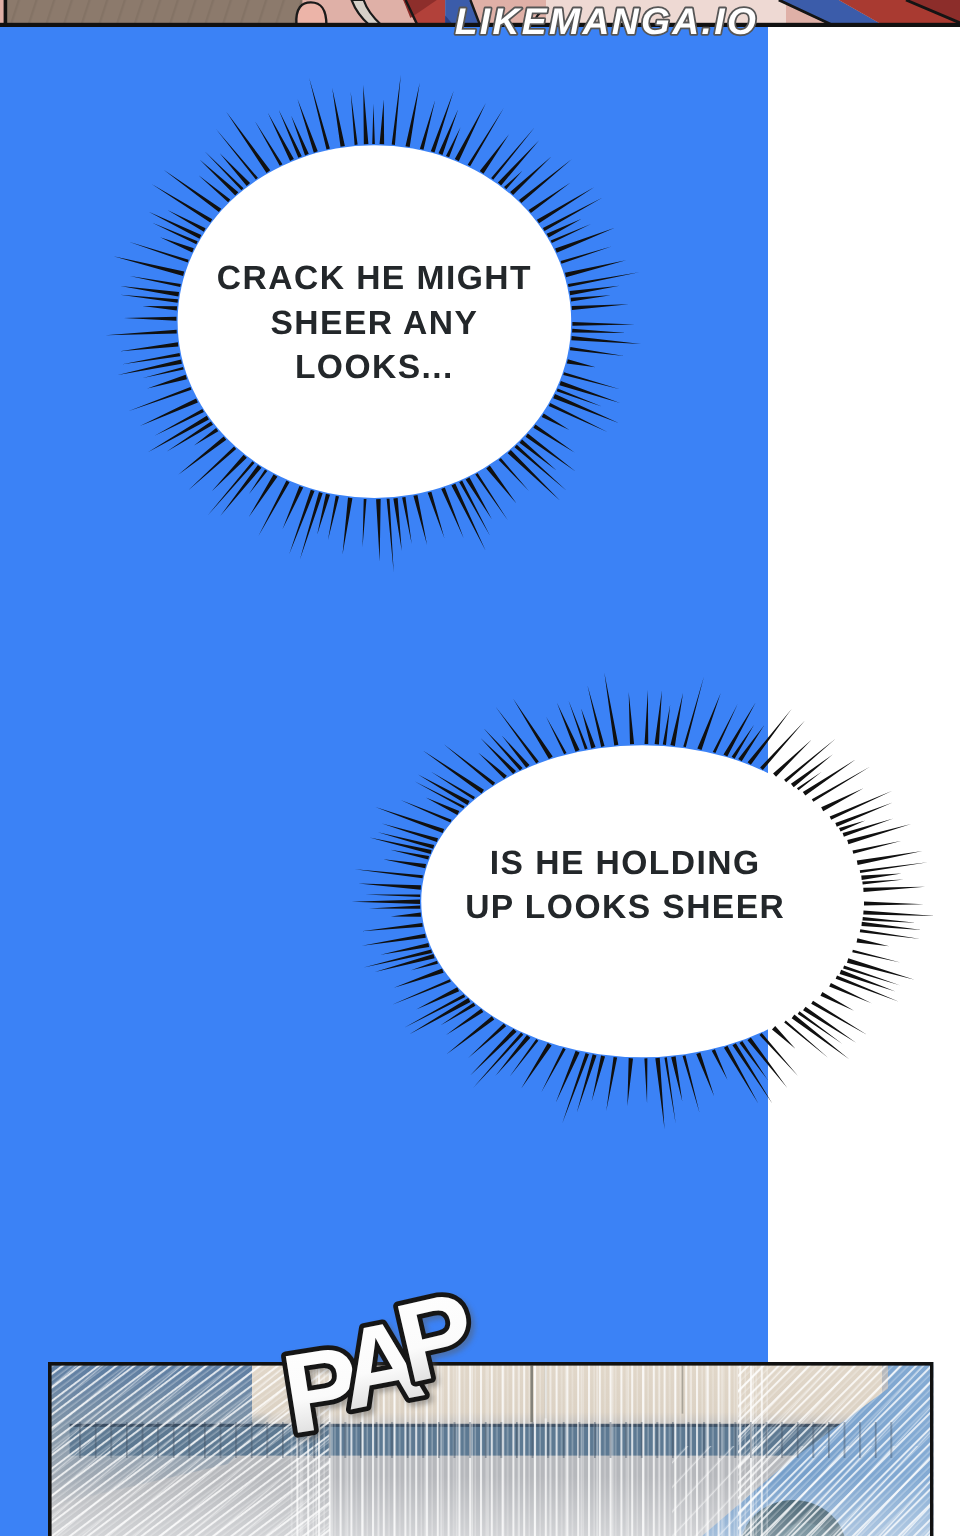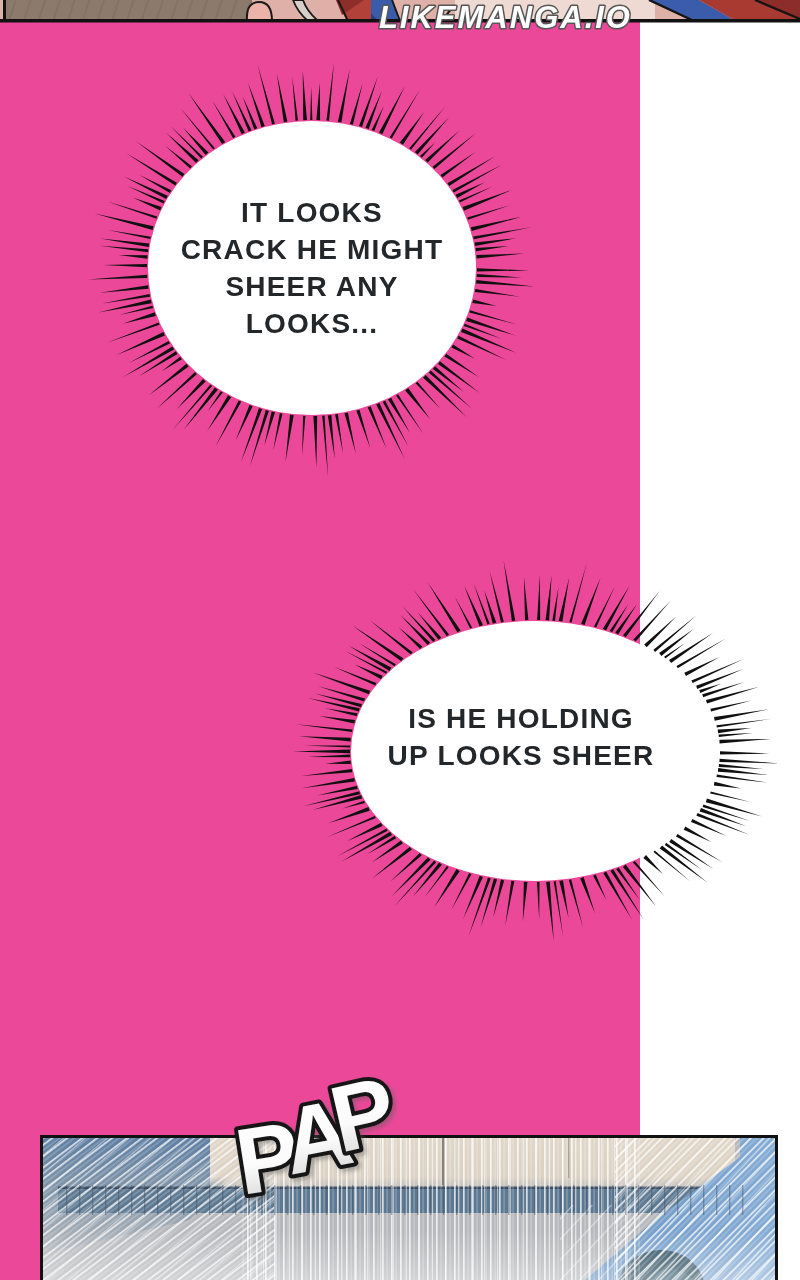--- a/index.html
+++ b/index.html
@@ -1,17 +1,17 @@
 <!DOCTYPE html>
 <html><head>
 <meta charset="utf-8">
 <style>
   html,body{margin:0;padding:0;}
   body{width:800px;height:1280px;overflow:hidden;background:#fff;font-family:"Liberation Sans",sans-serif;}
-  .page{position:relative;width:640px;height:1280px;background:#ec4899;}
+  .page{position:relative;width:640px;height:1280px;background:#3b82f6;}
   .abs{position:absolute;}
   .bubble-text{
     position:absolute;display:flex;flex-direction:column;align-items:center;justify-content:center;
     text-align:center;font-weight:bold;font-size:28px;line-height:37px;letter-spacing:1.2px;
     color:#23272a;z-index:5;
   }
   #bubble1-text{left:147px;top:120px;width:330px;height:296px;}
   #bubble2-text{left:336px;top:606px;width:370px;height:262px;}
   #burst1{left:77px;top:48px;z-index:4;}
   #burst2{left:280px;top:541px;z-index:4;}
@@ -60,21 +60,20 @@
 
   <svg id="watermark-svg" class="abs" width="280" height="44" viewBox="0 0 280 44">
     <text class="wm-text" x="274" y="31" text-anchor="end" font-size="31" letter-spacing="2" font-family="&quot;Liberation Sans&quot;, sans-serif" fill="#ffffff" stroke="#565656" stroke-width="3" stroke-linejoin="round" paint-order="stroke">LIKEMANGA.IO</text>
   </svg>
 
   <svg id="burst1" class="abs" width="470" height="440" viewBox="0 0 470 440">
       <path d="M400.0,223.5L452.0,222.5L400.0,220.3ZM399.7,229.1L445.0,229.5L399.9,225.9ZM399.1,235.5L457.2,238.6L399.4,232.0ZM397.9,243.9L443.2,248.7L398.3,241.1ZM395.4,255.0L419.3,258.0L396.2,251.4ZM392.4,264.6L439.5,276.4L393.0,262.3ZM389.2,273.1L439.7,287.9L390.4,269.5ZM386.9,278.0L424.5,290.8L387.7,275.8ZM384.0,283.9L439.0,304.7L385.5,280.4ZM380.3,290.4L429.2,312.0L381.5,287.8ZM374.4,299.6L397.5,310.4L376.1,296.5ZM367.5,308.5L402.1,329.2L369.2,305.8ZM361.0,315.9L402.7,344.9L362.9,313.3ZM355.9,321.0L386.8,344.0L358.1,318.3ZM351.8,324.7L395.2,361.0L353.7,322.6ZM346.1,329.7L389.8,369.3L348.7,327.0ZM338.6,335.3L363.8,361.2L340.4,333.7ZM328.2,342.4L353.4,371.6L331.2,340.0ZM319.1,347.4L346.3,385.8L321.0,346.2ZM311.0,351.6L333.0,384.9L314.2,349.7ZM305.7,353.9L331.4,398.6L308.1,352.5ZM299.2,356.5L327.8,411.2L302.4,354.9ZM290.7,359.4L309.4,400.5L293.7,358.2ZM279.4,362.7L293.3,400.3L282.5,361.7ZM267.5,365.2L278.9,406.1L270.9,364.4ZM258.1,366.6L266.1,405.4L260.9,366.1ZM250.8,367.4L257.8,411.1L254.4,366.9ZM245.2,367.7L251.1,429.0L247.6,367.6ZM236.4,368.0L239.4,420.1L240.2,367.9ZM226.1,367.8L225.1,408.0L228.4,367.9ZM213.0,366.6L208.4,414.3L216.7,367.2ZM202.8,365.1L196.2,402.5L205.5,365.7ZM194.6,363.4L187.3,397.6L198.0,364.3ZM188.8,362.0L172.9,418.2L191.9,363.0ZM182.0,360.1L164.0,413.9L185.1,361.2ZM172.5,356.9L158.5,392.8L175.7,358.3ZM161.7,352.5L138.5,398.4L164.3,353.8ZM151.0,347.2L130.2,383.1L154.2,349.2ZM143.8,343.2L130.5,363.6L145.8,344.6ZM137.9,339.4L106.7,381.8L140.9,341.8ZM133.3,336.4L96.0,381.6L135.1,337.9ZM126.0,330.9L99.5,361.3L128.7,333.5ZM118.0,324.1L79.7,360.7L119.8,326.2ZM109.4,315.7L71.5,347.6L111.6,318.5ZM103.1,308.7L84.7,323.2L104.9,311.3ZM98.8,303.2L62.0,328.2L100.5,306.0ZM95.3,298.5L46.2,328.9L97.1,301.5ZM91.6,292.9L51.8,315.1L92.9,295.4ZM86.4,284.1L39.6,307.0L87.9,287.5ZM81.7,274.6L29.8,294.8L82.5,276.8ZM77.7,264.3L45.7,275.7L78.8,268.0ZM75.5,257.8L42.2,267.1L76.1,260.0ZM73.9,251.6L21.2,264.4L74.6,255.2ZM72.6,246.1L25.0,255.5L73.1,248.8ZM71.2,237.3L23.0,244.7L71.6,240.8ZM70.2,226.8L10.9,231.4L70.3,230.0ZM70.0,216.0L26.2,216.9L70.0,219.2ZM70.6,207.2L41.7,207.0L70.3,210.7ZM71.3,201.3L23.0,197.7L71.0,204.2ZM72.2,195.4L23.2,190.4L71.7,199.1ZM73.7,188.7L31.1,182.0L73.2,191.1ZM76.5,178.3L17.5,165.5L75.6,182.0ZM80.2,168.5L30.3,153.5L79.5,170.7ZM84.5,158.9L56.4,149.8L83.2,162.4ZM87.7,153.0L49.9,137.7L86.6,155.5ZM90.8,147.8L46.9,128.4L89.2,151.0ZM94.3,142.3L62.5,126.9L92.9,145.1ZM99.9,134.7L49.3,105.3L98.2,137.5ZM107.4,125.9L59.3,93.4L105.4,128.7ZM114.9,118.3L88.4,98.0L113.1,120.5ZM121.6,112.3L89.3,84.9L119.0,115.0ZM125.9,108.8L93.5,78.0L124.2,110.5ZM131.4,104.5L106.1,79.8L128.6,107.1ZM137.9,100.2L102.8,59.3L136.2,101.6ZM148.2,93.9L111.4,45.0L145.1,96.1ZM158.4,88.8L135.5,53.1L156.1,90.2ZM167.9,84.6L146.2,46.0L164.7,86.2ZM174.5,82.2L155.1,43.2L171.6,83.5ZM180.3,80.2L165.6,48.3L177.2,81.5ZM187.8,78.1L170.9,34.6L184.5,79.2ZM197.9,75.7L180.6,16.8L195.1,76.5ZM210.4,73.6L199.8,25.2L206.8,74.2ZM221.0,72.5L215.2,28.4L218.5,72.8ZM230.0,72.0L225.7,22.6L226.2,72.2ZM235.4,72.0L234.2,38.2L233.2,72.0ZM243.1,72.2L242.8,34.8L239.3,72.0ZM252.1,72.8L257.0,14.3L249.4,72.5ZM264.4,74.4L272.8,20.9L260.9,73.8ZM275.9,76.7L285.7,35.1L272.9,75.9ZM285.1,79.1L301.1,27.7L282.0,78.0ZM291.7,81.1L304.9,42.8L288.4,79.8ZM297.3,83.1L306.8,58.0L294.6,81.9ZM305.3,86.3L327.9,37.9L302.0,84.6ZM314.8,90.6L342.9,41.8L312.7,89.3ZM325.9,96.7L347.2,63.9L322.8,94.5ZM334.0,101.7L368.6,58.0L332.3,100.3ZM340.6,106.5L372.3,68.9L337.9,104.0ZM344.9,109.8L358.3,94.2L343.0,107.9ZM350.6,114.6L382.7,82.2L348.1,112.0ZM357.5,121.1L399.6,84.4L355.5,118.7ZM365.4,129.6L398.5,104.1L363.5,126.9ZM372.2,138.1L418.4,107.9L370.4,135.2ZM376.8,144.6L425.2,116.6L375.4,142.0ZM380.2,150.0L407.7,134.2L378.5,146.7ZM382.9,154.6L415.5,138.6L381.9,152.4ZM387.0,162.7L435.4,141.7L385.6,159.1ZM390.9,171.7L433.1,157.2L390.2,169.6ZM394.7,183.0L444.6,168.8L393.8,179.3ZM396.8,191.2L455.6,178.9L396.3,188.6ZM398.1,198.0L439.2,190.2L397.6,194.4ZM398.9,203.2L431.9,198.0L398.6,200.1ZM399.6,210.4L447.0,205.5L399.4,207.1Z" fill="#101010"></path>
       <ellipse cx="235" cy="220" rx="164" ry="147" fill="#ffffff"></ellipse>
     </svg>
   <div id="bubble1-text" class="bubble-text">
-    <span>IT LOOKS</span>
     <span>CRACK HE MIGHT</span>
     <span>SHEER ANY</span>
     <span>LOOKS...</span>
   </div>
 
   <svg id="burst2" class="abs" width="510" height="420" viewBox="0 0 510 420">
       <path d="M440.0,213.6L489.8,212.5L440.0,210.3ZM439.4,221.1L499.4,222.4L439.6,217.7ZM438.7,226.0L483.1,228.0L439.0,223.1ZM437.9,230.7L488.1,234.1L438.2,227.1ZM436.5,235.9L487.1,241.5L436.9,233.4ZM433.8,244.5L461.0,247.5L434.5,240.8ZM430.2,252.6L470.3,261.0L430.7,250.5ZM425.8,261.2L482.2,275.4L426.9,257.5ZM422.6,266.1L469.8,280.1L423.4,263.6ZM419.7,270.6L466.2,285.2L420.9,267.1ZM416.4,274.7L469.2,293.8L417.5,271.9ZM411.0,281.1L446.3,295.0L412.4,278.1ZM403.7,288.7L431.7,301.2L405.3,285.6ZM396.0,295.5L442.8,321.6L397.5,292.9ZM389.2,300.9L433.4,327.9L391.3,297.9ZM384.8,303.9L422.1,328.9L386.2,301.8ZM379.7,307.5L427.7,341.7L382.0,304.5ZM373.5,311.0L410.3,340.6L374.8,309.4ZM363.3,316.9L382.8,333.0L366.0,314.1ZM352.9,321.6L385.0,355.7L354.8,319.9ZM342.9,325.9L376.1,365.6L345.7,323.6ZM336.2,328.2L359.8,359.1L338.6,326.4ZM330.4,330.1L363.7,378.7L333.2,328.3ZM323.3,332.2L352.0,378.8L326.2,330.5ZM313.1,334.7L326.3,358.9L315.8,333.4ZM300.2,337.4L315.2,372.7L303.6,336.1ZM288.8,339.0L303.0,386.5L291.2,338.3ZM279.3,340.1L288.6,377.0L283.0,339.3ZM273.7,340.4L283.1,395.7L275.7,340.1ZM266.1,340.9L273.8,400.1L269.8,340.5ZM257.0,341.0L259.2,378.7L259.5,340.9ZM243.9,340.7L242.8,380.6L247.5,341.0ZM231.3,339.8L225.2,384.9L234.3,340.3ZM220.9,338.6L213.1,376.8L224.2,339.4ZM213.9,337.5L200.6,386.3L217.1,338.5ZM208.0,336.4L188.5,395.2L210.8,337.5ZM199.7,334.7L183.1,378.0L203.0,336.1ZM189.2,332.1L171.1,369.2L191.4,333.3ZM176.5,328.1L154.2,366.2L179.7,330.2ZM166.9,324.9L144.6,356.2L168.6,326.2ZM159.1,321.4L133.0,355.4L162.0,323.8ZM154.2,319.4L114.2,365.6L156.1,321.2ZM147.9,316.2L112.0,355.1L150.5,318.7ZM139.8,311.9L110.4,340.4L141.8,314.2ZM129.8,305.8L92.1,337.5L131.9,308.5ZM120.9,299.6L91.7,321.6L122.8,302.4ZM114.6,294.7L87.2,313.3L116.2,297.2ZM110.2,290.7L61.2,320.8L112.0,293.9ZM106.5,287.5L56.8,315.4L107.7,289.8ZM101.0,281.7L66.8,300.2L102.6,285.1ZM94.9,275.1L46.7,296.2L95.7,277.1ZM88.4,266.1L48.2,282.2L89.7,269.7ZM84.2,259.7L62.6,267.5L84.9,262.1ZM81.2,254.1L32.3,268.9L82.2,257.6ZM79.3,250.3L23.0,265.2L80.0,253.2ZM77.0,244.8L37.2,254.6L77.6,248.1ZM74.3,237.1L21.6,247.2L74.8,240.4ZM71.9,228.1L21.3,235.1L72.3,231.2ZM70.6,219.4L45.7,222.7L70.8,223.0ZM70.1,213.6L27.5,216.0L70.2,216.2ZM70.0,208.5L13.2,210.5L70.0,212.3ZM70.1,204.4L24.5,204.4L70.1,206.6ZM70.8,196.7L18.6,195.3L70.6,200.4ZM72.4,188.4L15.7,183.3L72.1,190.9ZM75.0,178.9L39.3,175.0L74.4,182.5ZM77.5,172.3L45.3,167.2L76.9,175.2ZM79.7,167.3L27.9,156.9L78.9,170.6ZM81.8,163.1L34.9,152.6L81.0,166.3ZM85.0,157.6L38.2,145.3L84.1,160.6ZM90.1,149.8L32.8,131.5L88.9,153.2ZM96.3,142.1L53.8,125.7L95.3,144.5ZM102.7,134.8L74.8,123.5L101.1,138.2ZM107.1,130.8L65.3,110.0L106.1,132.7ZM111.3,126.6L68.3,104.4L109.5,129.9ZM115.8,123.2L79.2,102.2L114.5,125.3ZM123.3,117.2L72.4,84.4L121.3,120.2ZM132.6,111.2L89.8,79.3L130.7,113.5ZM142.4,105.4L118.6,86.2L140.1,108.0ZM150.0,101.6L120.4,74.0L147.6,103.9ZM155.5,99.1L122.8,65.7L153.2,101.1ZM161.3,96.5L138.0,71.7L158.5,98.8ZM169.0,93.6L133.0,48.0L166.9,95.2ZM180.6,89.5L147.5,41.0L177.4,91.6ZM192.1,86.6L175.0,56.0L190.1,87.6ZM203.0,83.9L184.1,44.6L199.6,85.4ZM209.7,82.8L193.7,42.6L207.4,83.6ZM216.3,81.6L204.2,49.3L212.8,82.7ZM223.8,80.7L209.5,29.8L221.0,81.4ZM235.3,79.6L223.6,19.4L231.9,80.2ZM248.4,79.0L243.9,35.7L245.0,79.2ZM260.2,79.1L259.9,33.8L257.1,79.0ZM269.1,79.5L271.6,34.3L265.5,79.1ZM275.0,79.9L278.5,46.0L272.3,79.5ZM282.4,80.6L289.3,36.0L278.7,79.9ZM291.5,81.7L306.6,22.7L289.4,81.1ZM304.6,84.1L320.6,36.6L301.1,82.8ZM316.2,86.6L334.8,45.5L314.0,85.6ZM326.1,89.5L349.8,44.3L322.9,87.7ZM332.2,91.3L348.4,63.0L329.7,89.7ZM338.1,93.4L356.9,63.3L335.2,91.5ZM345.7,96.3L379.8,49.7L343.0,94.3ZM355.7,100.6L391.0,59.3L353.4,98.6ZM366.7,106.2L396.5,75.3L364.2,103.6ZM375.1,110.9L416.3,74.6L373.4,108.8ZM381.4,115.1L413.9,87.8L379.1,112.1ZM385.4,117.5L404.8,102.2L384.1,115.8ZM391.1,122.0L433.2,91.8L389.0,118.9ZM397.8,127.2L445.3,97.7L396.5,125.1ZM406.0,135.1L439.6,115.9L404.3,131.8ZM412.6,142.1L463.6,118.0L411.4,139.4ZM417.3,148.0L463.9,127.8L416.1,144.8ZM420.4,152.0L441.1,142.8L419.2,148.9ZM423.2,156.2L464.4,141.0L422.2,153.2ZM427.0,162.6L479.2,145.7L426.0,159.1ZM431.1,170.4L471.4,159.6L430.4,167.8ZM434.7,179.8L488.7,168.2L434.0,176.1ZM436.8,186.4L493.2,177.6L436.5,184.2ZM438.1,192.3L471.3,186.9L437.7,188.5ZM438.9,196.0L473.0,192.0L438.6,193.6ZM439.6,202.4L490.9,197.9L439.4,198.7Z" fill="#101010"></path>
       <ellipse cx="255" cy="210" rx="184" ry="130" fill="#ffffff"></ellipse>
     </svg>
   <div id="bubble2-text" class="bubble-text">

